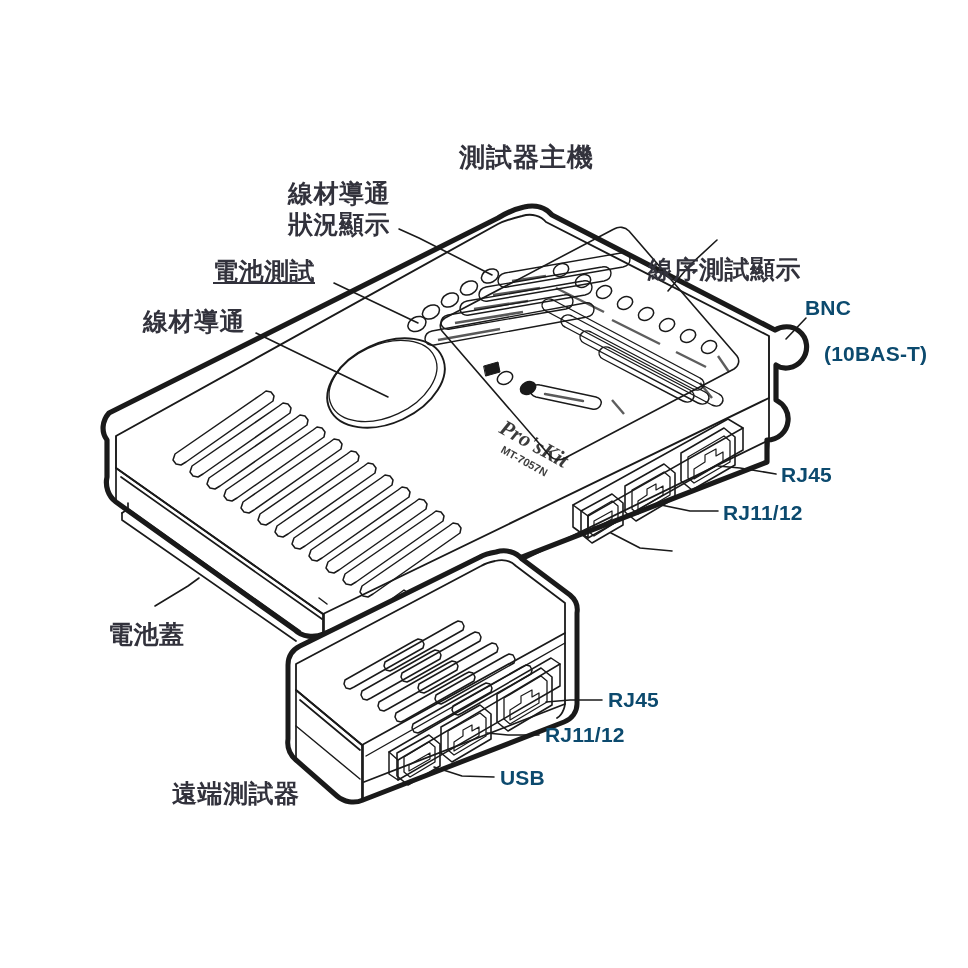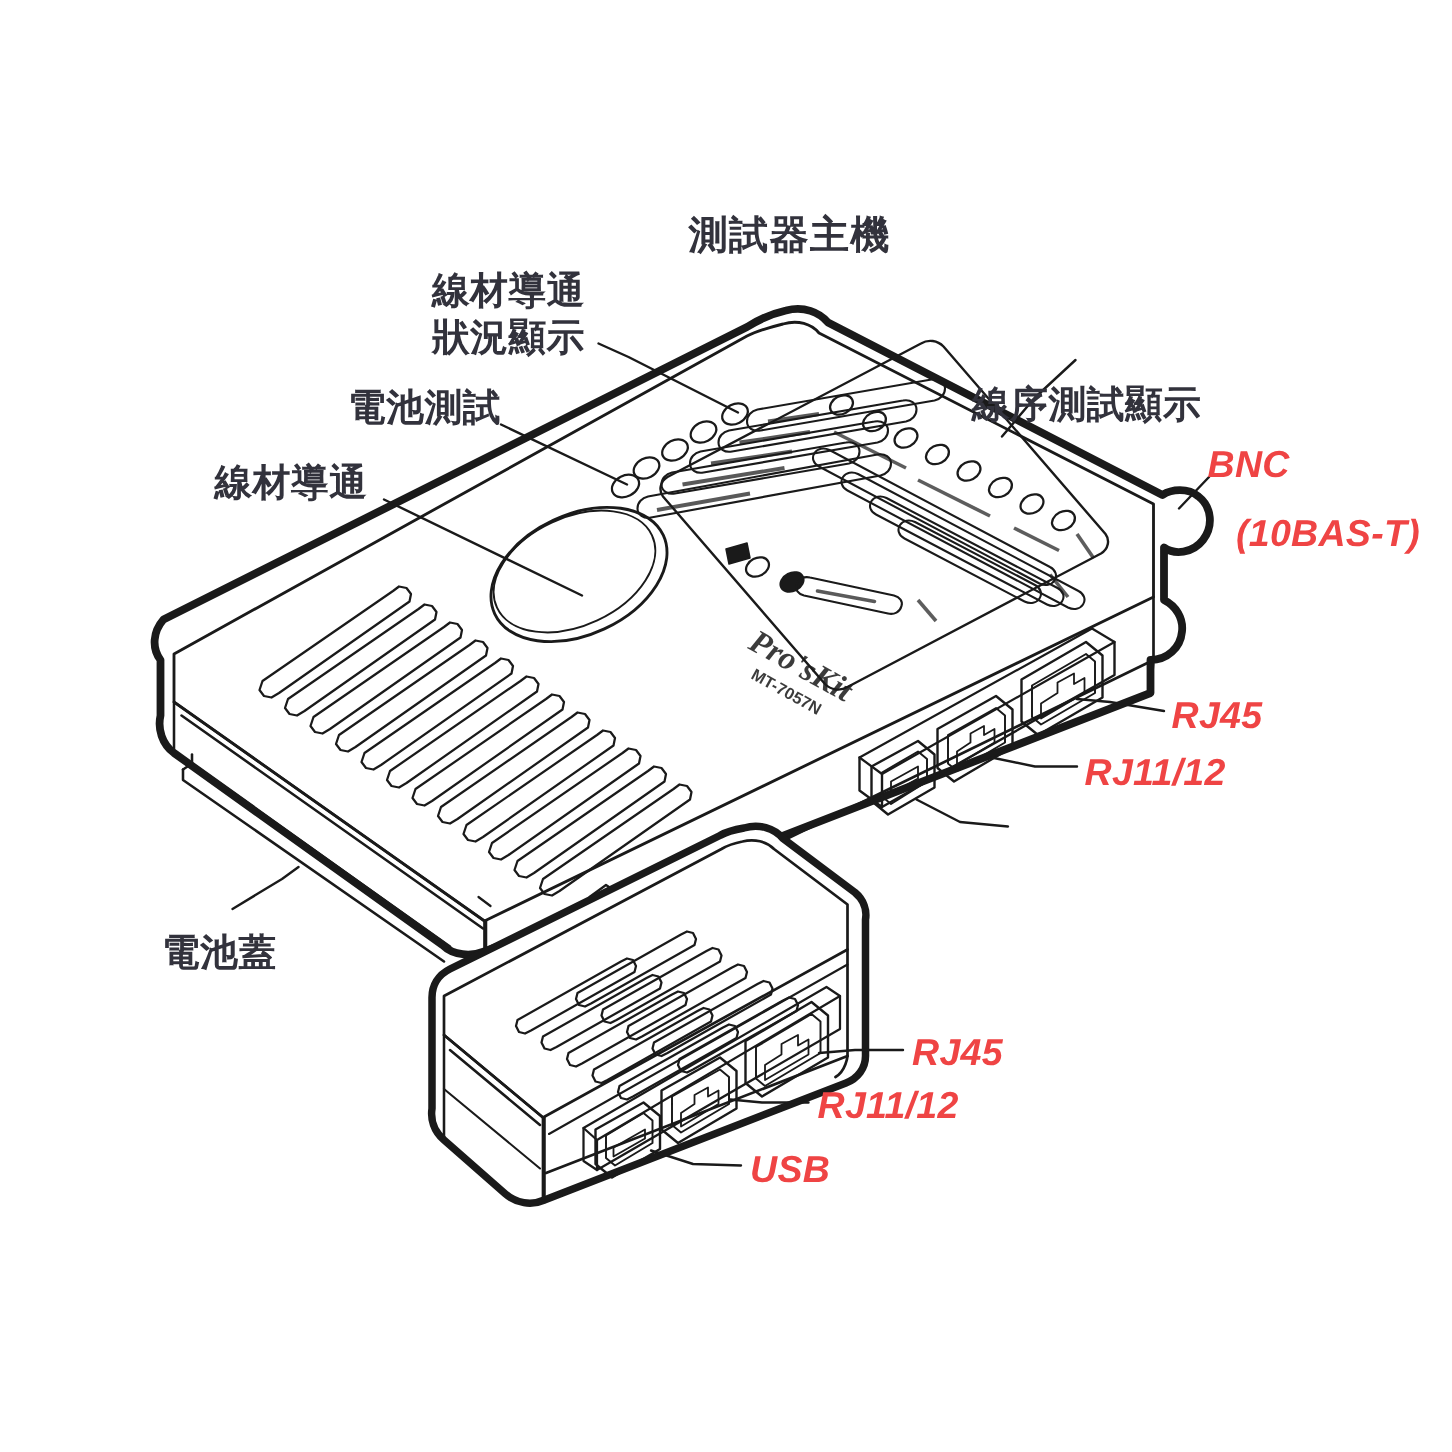--- a/index.html
+++ b/index.html
@@ -33,25 +33,24 @@
   }
   .lbl-cjk {
     font-family: "DejaVu Sans", "Liberation Sans", sans-serif;
     font-size: 25px;
     font-weight: 600;
     letter-spacing: 0.5px;
     color: #32323c;
   }
   .lbl-en {
     font-family: "Liberation Sans", "DejaVu Sans", sans-serif;
-    font-size: 25px;
+    font-size: 21px;
     font-weight: bold;
-    color: #ef4444;
+    color: #0c4a6e;
     letter-spacing: 0.2px;
-    font-style: italic;
   }
   .lbl-title {
     font-family: "DejaVu Sans", "Liberation Sans", sans-serif;
     font-size: 26px;
     font-weight: 600;
     color: #32323c;
     letter-spacing: 1px;
   }
   .lbl-two-line { line-height: 1.22; }
 </style>
@@ -356,37 +355,38 @@
     </g>
   </svg>
 
   <div class="lbl lbl-cjk lbl-two-line" style="left:288px; top:179px;">
     <div>線材導通</div>
     <div>狀況顯示</div>
   </div>
 
   <div class="lbl lbl-title" style="left:459px; top:142px;">測試器主機</div>
 
-  <div class="lbl lbl-cjk" style="left:232px; top:257px;">電池測試</div>
+  <div class="lbl lbl-cjk" style="left:213px; top:257px;text-decoration:underline;">電池測試</div>
 
   <div class="lbl lbl-cjk" style="left:143px; top:307px;">線材導通</div>
 
   <div class="lbl lbl-cjk" style="left:648px; top:212px;margin-top:43px;">線序測試顯示</div>
 
   <div class="lbl lbl-en" style="left:805px; top:296px;">BNC</div>
 
   <div class="lbl lbl-en" style="left:824px; top:342px;text-align:right;">(10BAS-T)</div>
 
   <div class="lbl lbl-en" style="left:781px; top:463px;">RJ45</div>
 
   <div class="lbl lbl-en" style="left:723px; top:501px;">RJ11/12</div>
 
 
   <div class="lbl lbl-cjk" style="left:108px; top:620px;">電池蓋</div>
 
+  <div class="lbl lbl-cjk" style="left:172px; top:779px;">遠端測試器</div>
 
   <div class="lbl lbl-en" style="left:608px; top:688px;">RJ45</div>
 
   <div class="lbl lbl-en" style="left:545px; top:723px;">RJ11/12</div>
 
   <div class="lbl lbl-en" style="left:500px; top:766px;">USB</div>
 
 </div>
 
 </body></html>

